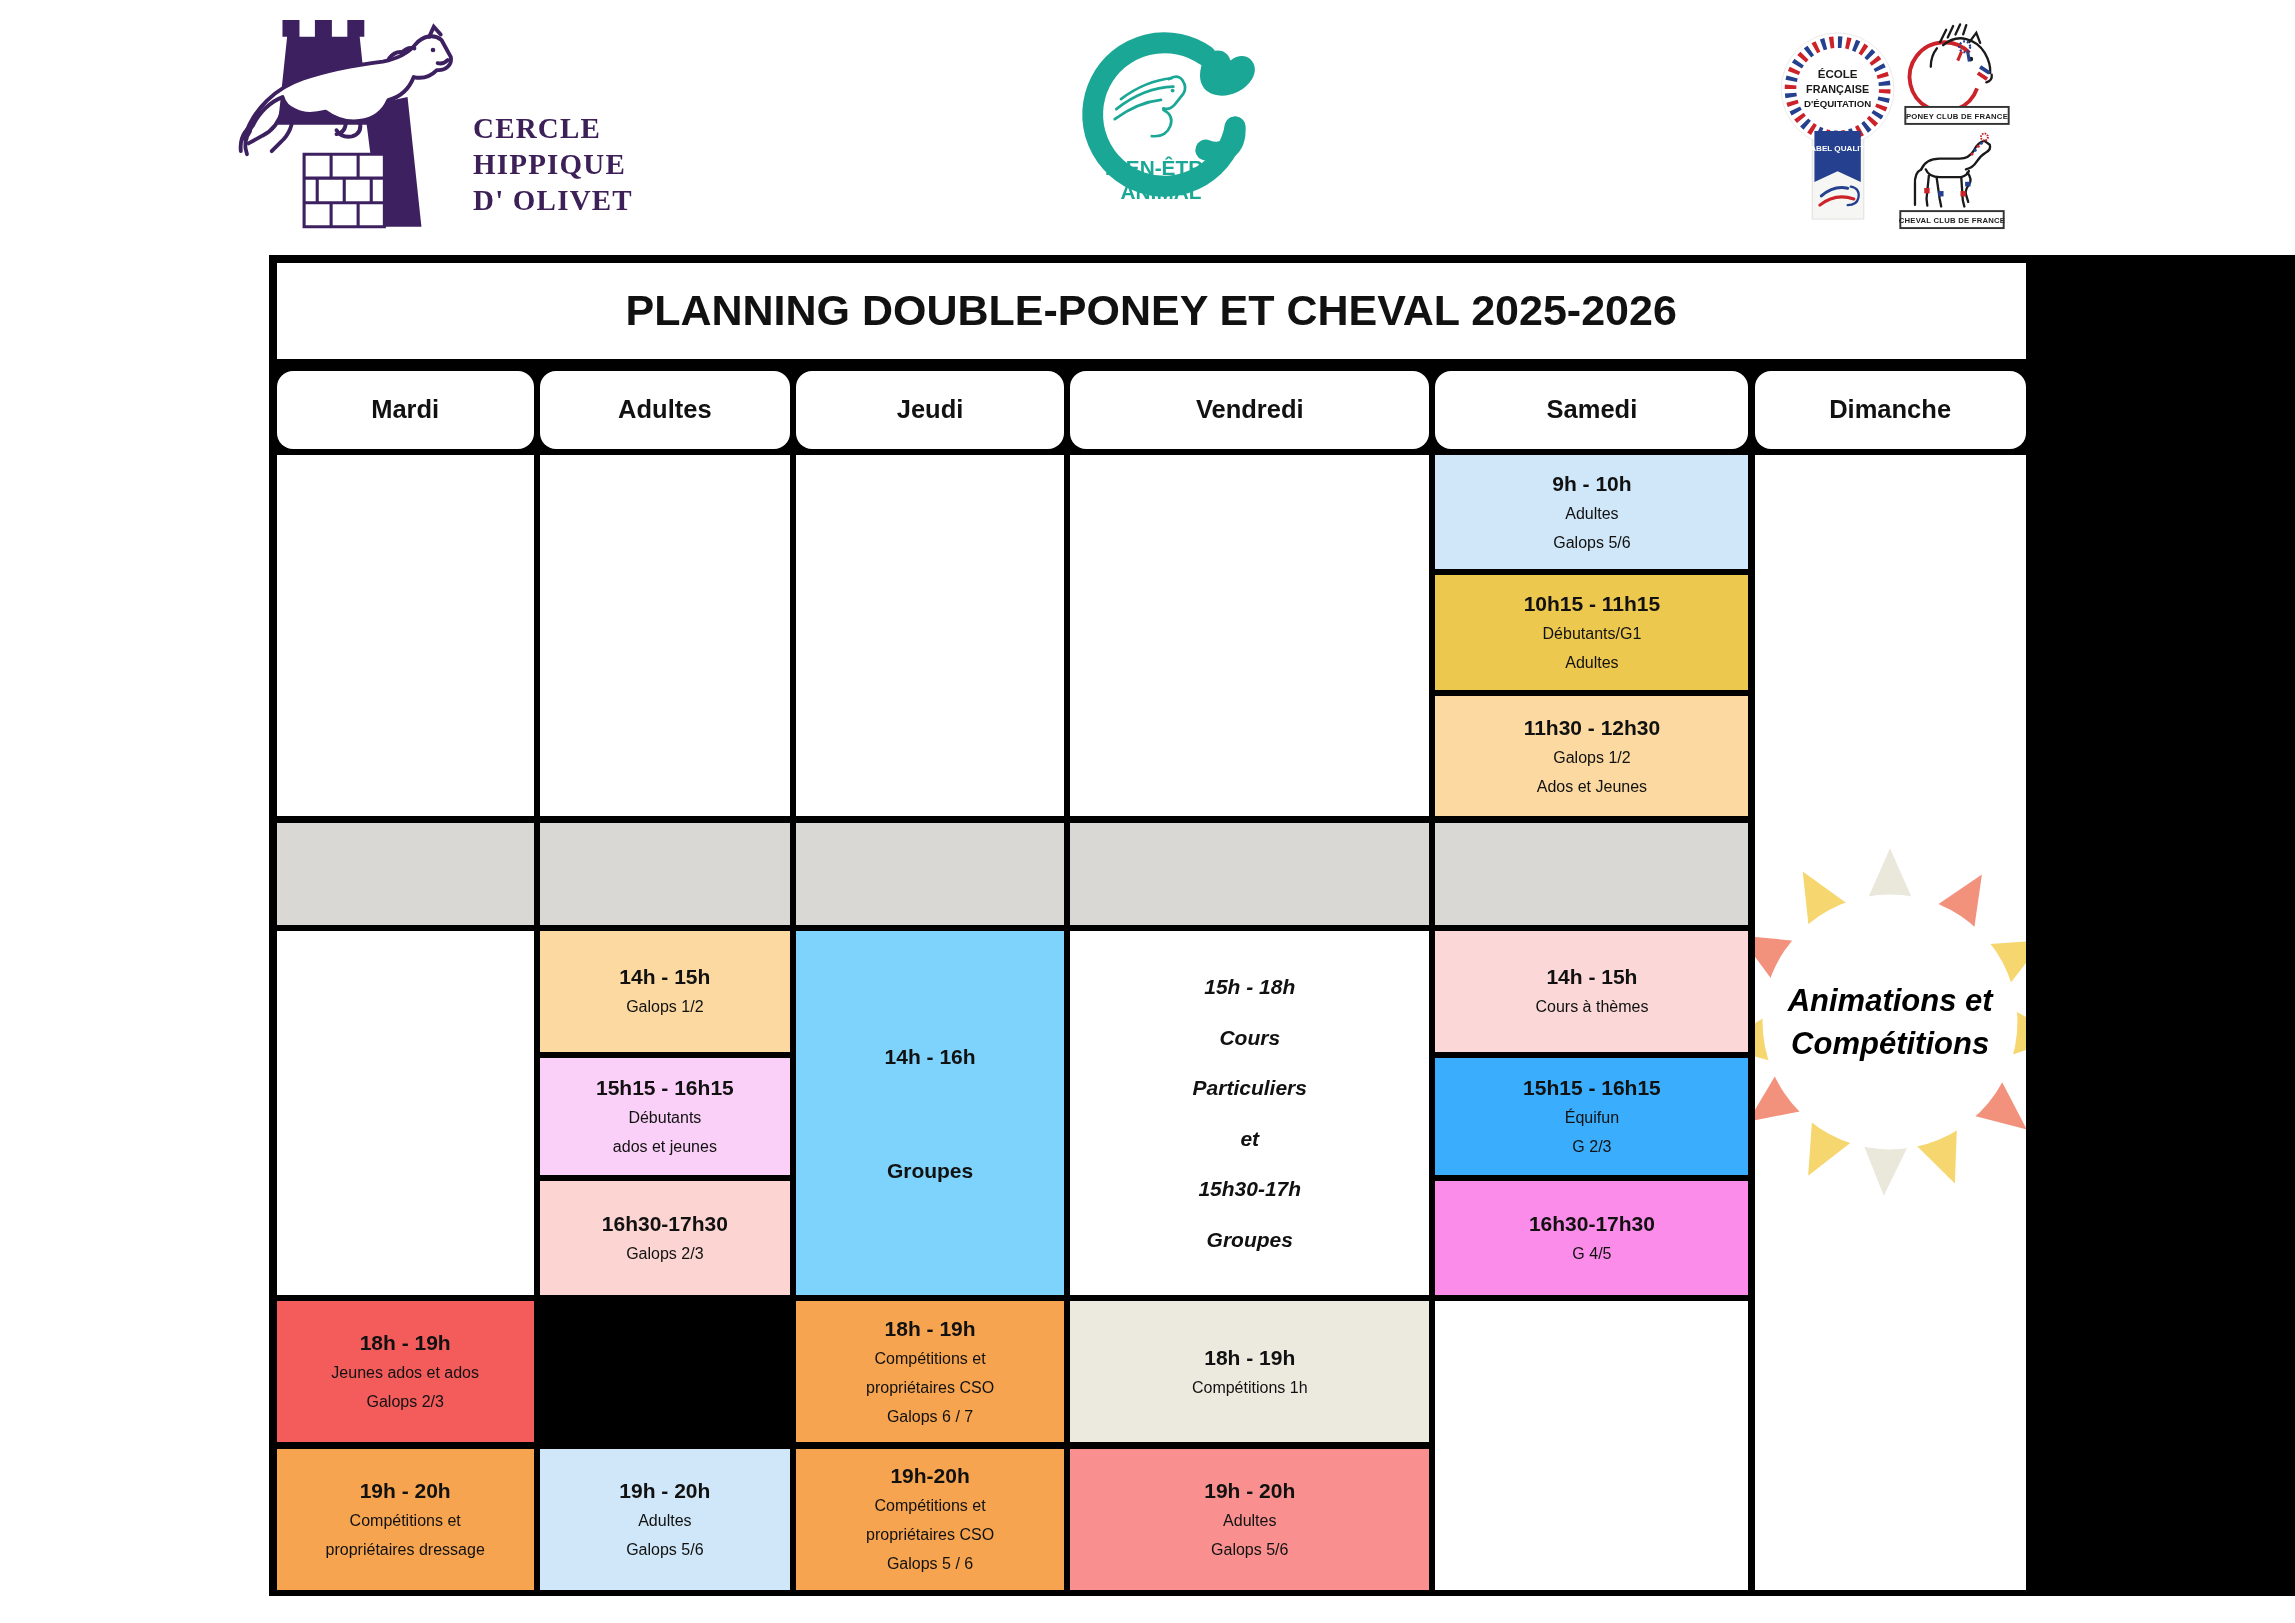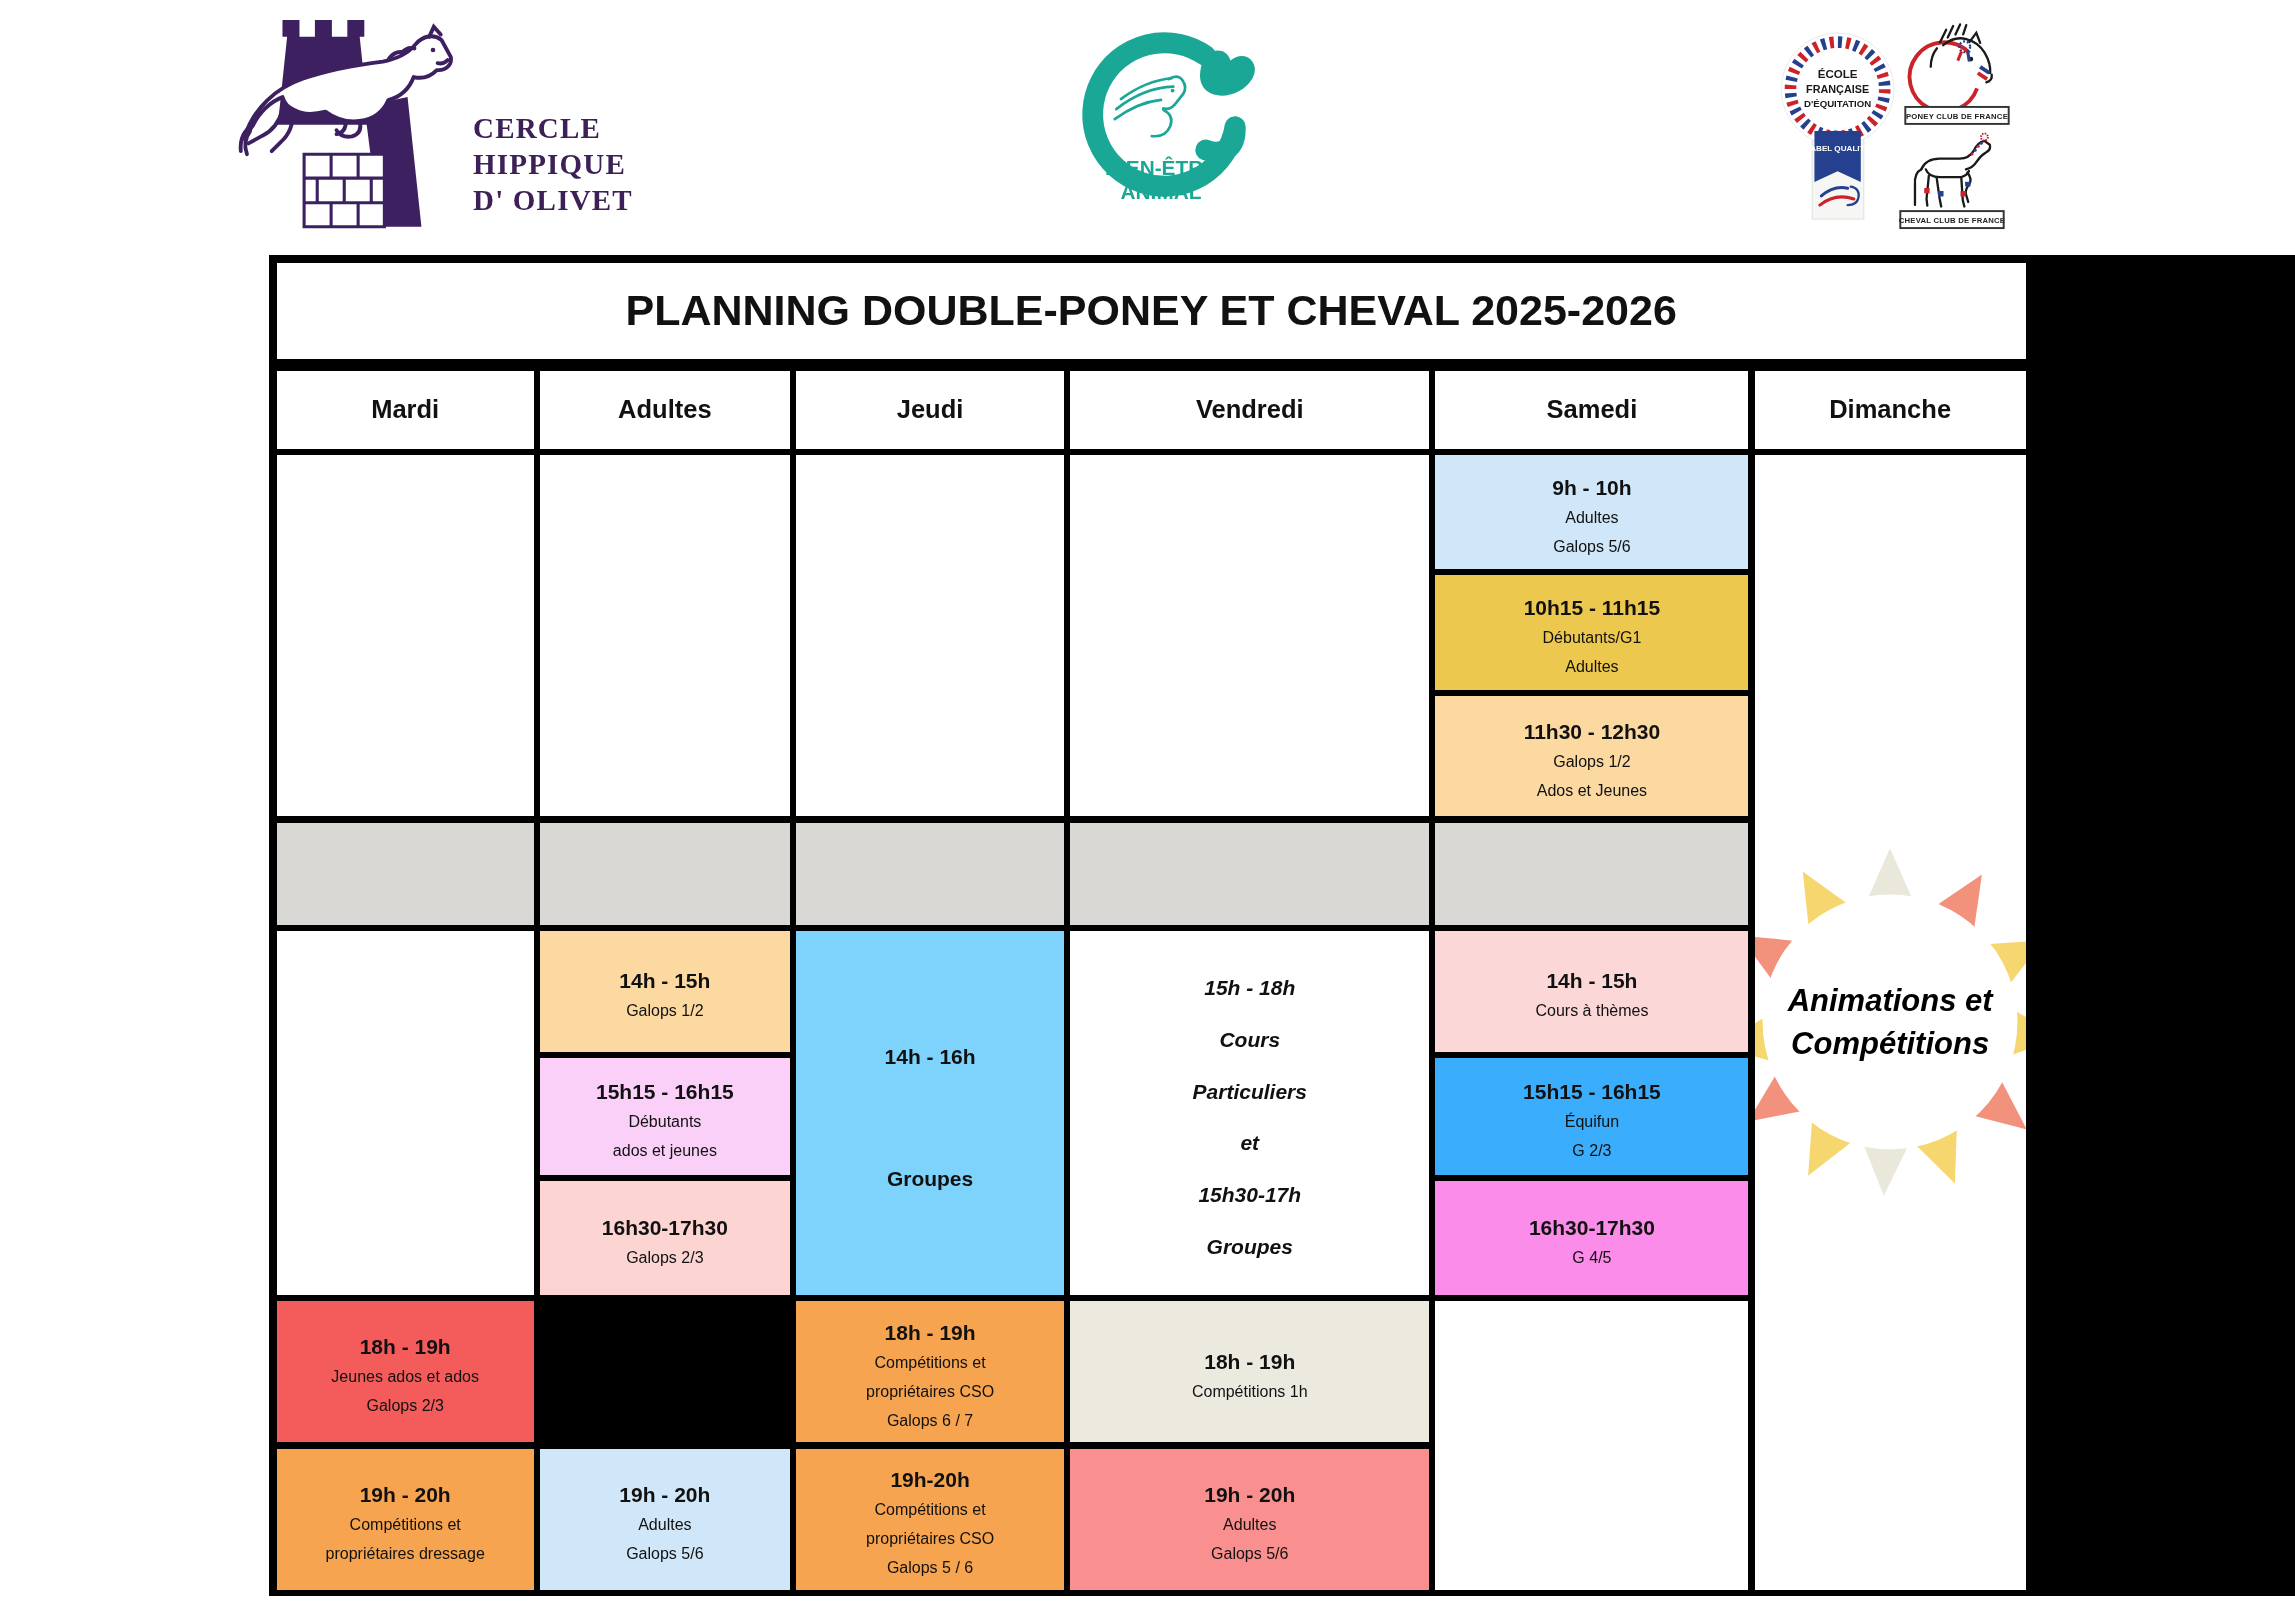--- a/index.html
+++ b/index.html
@@ -15,22 +15,22 @@
   
   .grid{position:absolute;left:269px;top:255px;width:2033px;height:1341px;
         box-sizing:border-box;background:#000;display:grid;
         grid-template-columns:257px 250px 268px 359px 313px 271px;
         grid-template-rows:102px 78px 114px 115px 120px 102px 121px 117px 114px 141px 141px;
         gap:6.2px;padding:7.7px;}
   .cell{background:#fff;display:flex;flex-direction:column;
         align-items:center;justify-content:center;text-align:center;}
   .title-cell{grid-column:1/7;grid-row:1;border-bottom:6.2px solid #000;
         font-size:43px;font-weight:700;letter-spacing:0px;}
-  .dayhead{font-size:25.5px;font-weight:700;}
-  .tm{font-weight:700;font-size:21px;line-height:31px;margin-top:8px;}
+  .dayhead{font-size:25.5px;font-weight:700;border-radius:16px;}
+  .tm{font-weight:700;font-size:21px;line-height:31px;}
   .ln{font-size:16px;line-height:29px;}
   .biggap{gap:91px;}
   .biggap .tm{line-height:23px;}
   .spread{justify-content:space-evenly;padding:17px 0;font-style:italic;}
   .spread .tm{line-height:23px;}
   .dim-cell{position:relative;overflow:hidden;}
   .sun-svg{position:absolute;left:50%;top:50%;transform:translate(-50%,-50%);}
   .sun-text{position:absolute;left:50%;top:50%;transform:translate(-50%,-50%);
             font-size:31px;font-weight:700;line-height:43px;
             white-space:nowrap;color:#000000;font-style:italic;}

